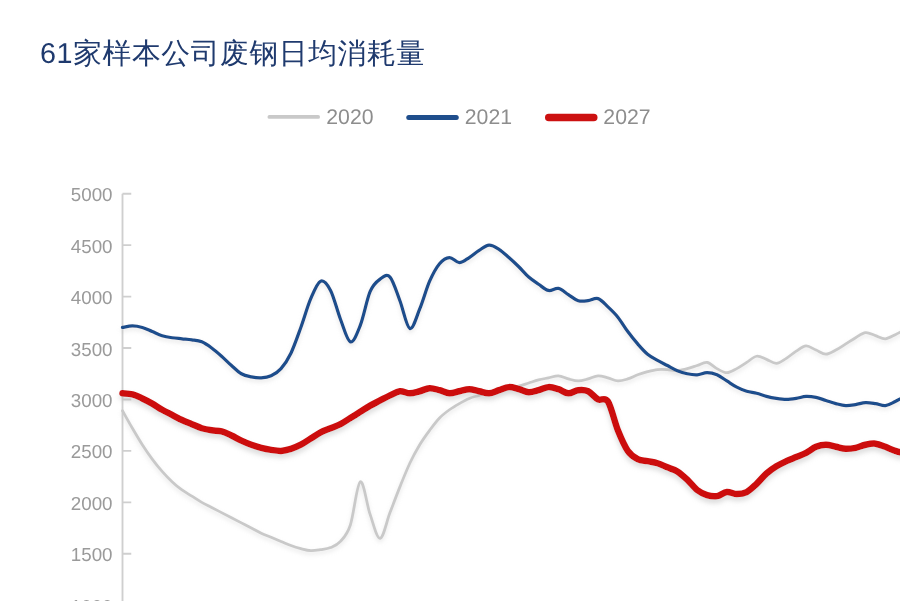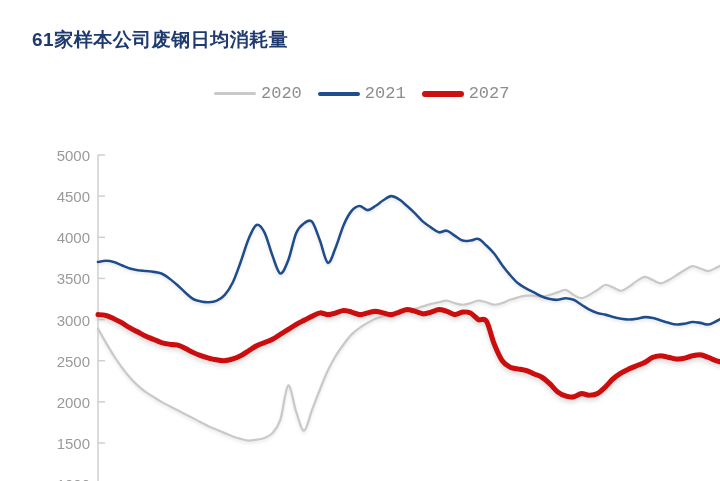--- a/index.html
+++ b/index.html
@@ -14,34 +14,33 @@
     position: relative;
     width: 720px;
     height: 481px;
     background: #ffffff;
     overflow: hidden;
   }
   #chart-title {
     position: absolute;
     left: 32px;
     top: 27px;
-    font-size: 19px;
-    font-weight: bold;
+    font-size: 23px;
+    font-weight: normal;
     color: #1f3a6e;
     letter-spacing: 0.5px;
     white-space: nowrap;
   }
   #legend {
     position: absolute;
     left: 214px;
     top: 85px;
     display: flex;
     align-items: flex-start;
-    gap: 16px;
-    font-family: Liberation Mono, monospace;
+    gap: 26px;
   }
   .legend-item {
     display: flex;
     align-items: center;
     gap: 5px;
   }
   .legend-swatch {
     display: block;
     width: 42px;
     border-radius: 3px;

